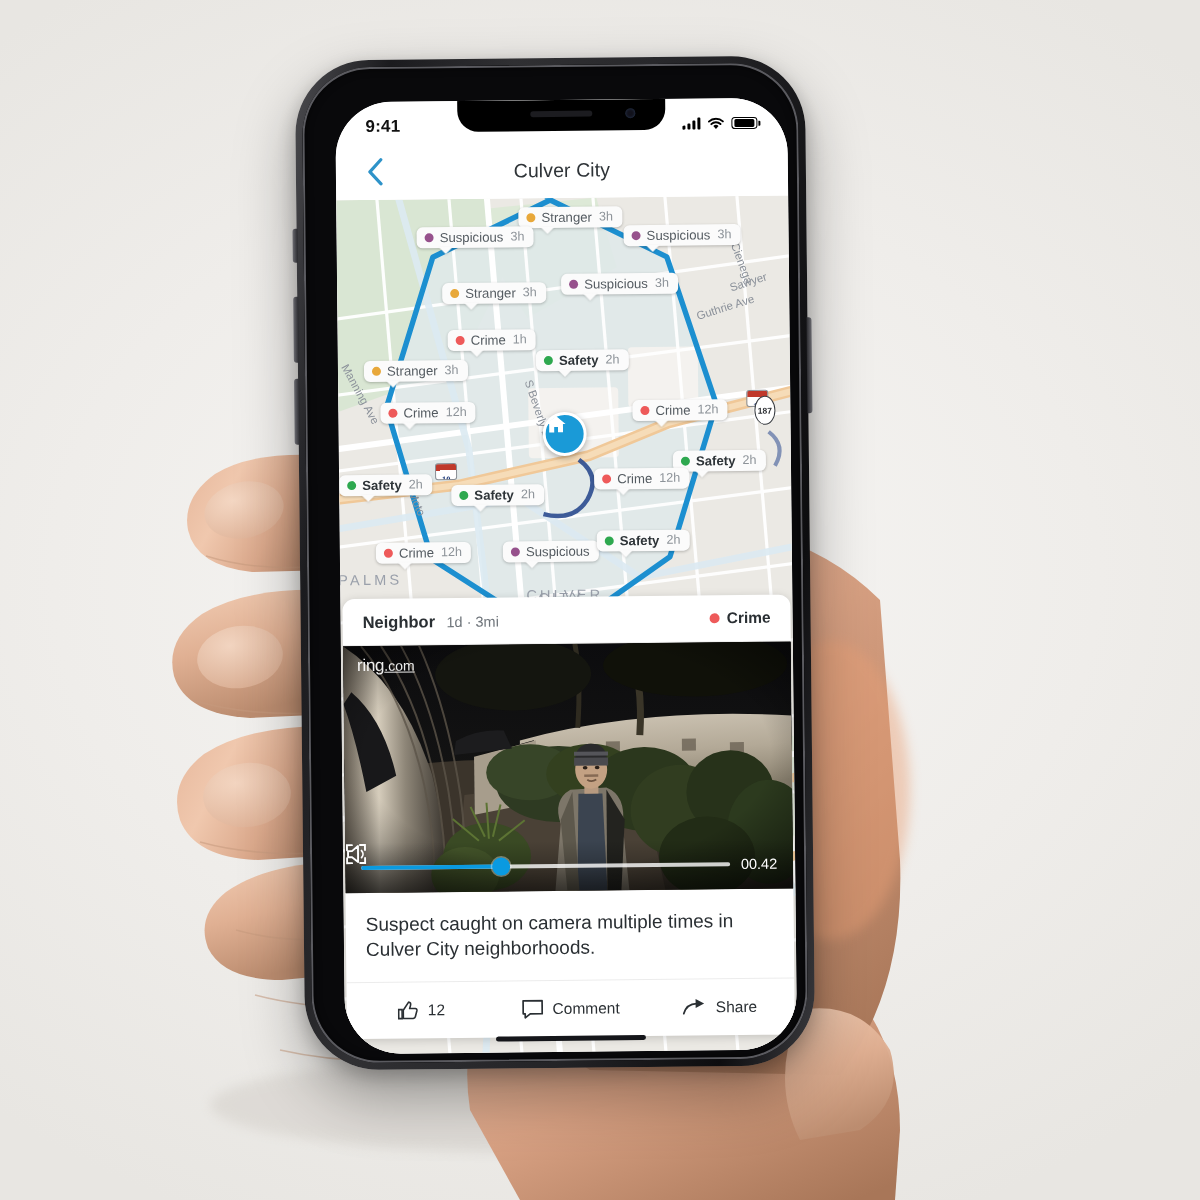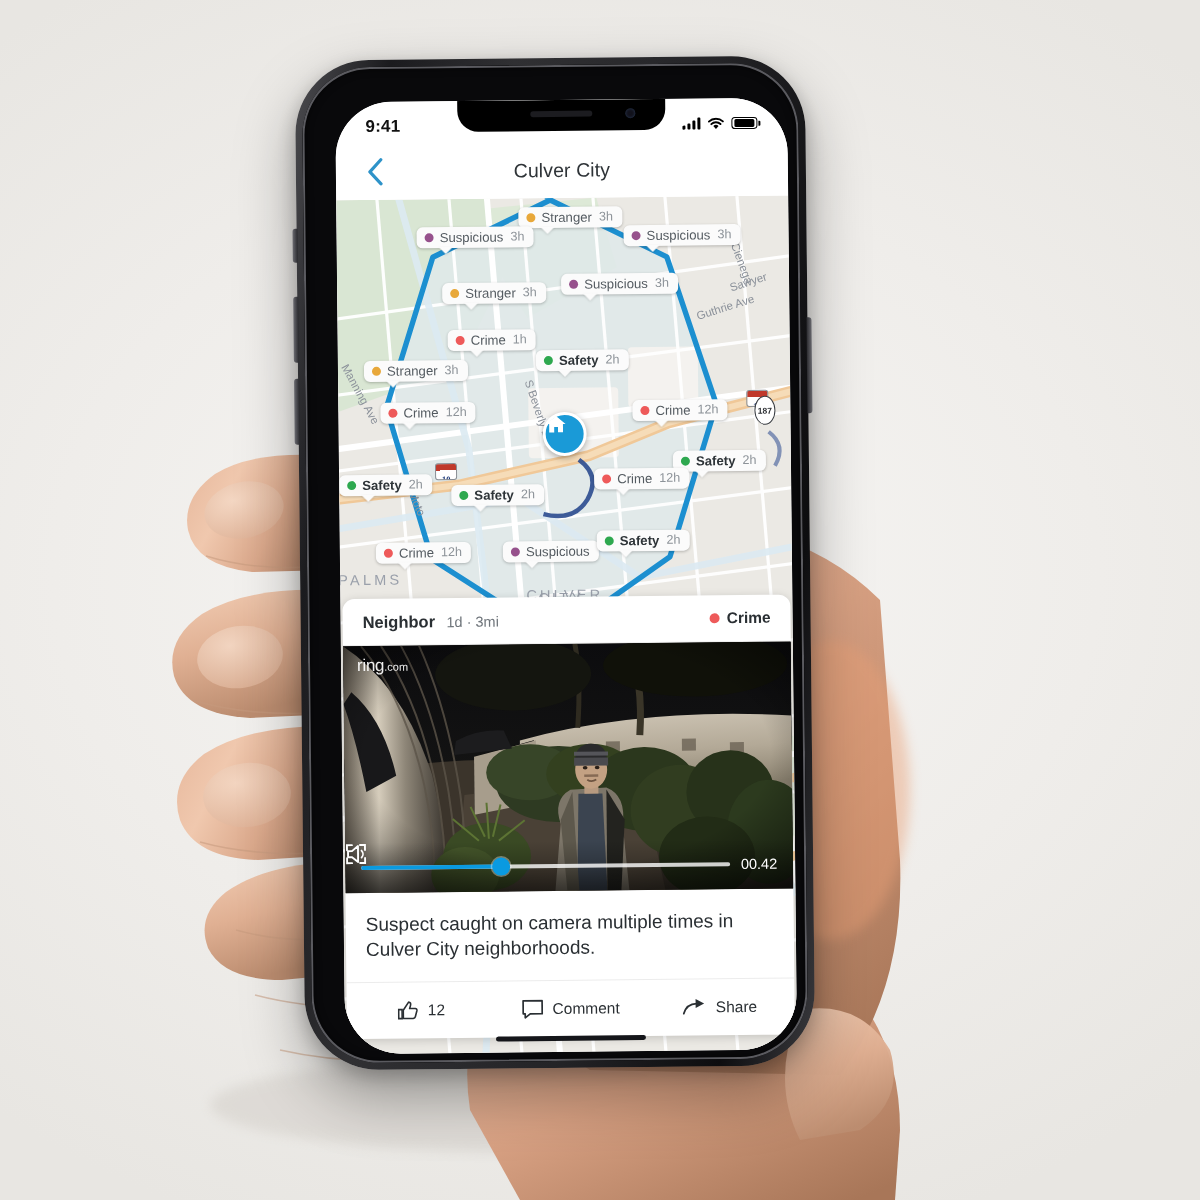--- a/index.html
+++ b/index.html
@@ -164,21 +164,21 @@
   }
   #post-author { font-size: 16.5px; font-weight: 700; color: #2a2f33; }
   #post-meta { font-size: 14.5px; color: #6f757b; margin-left: 7px; font-weight: 400; }
   #post-cat { display: flex; align-items: center; gap: 7px; font-size: 15.5px; font-weight: 700; color: #2a2f33; }
   #post-cat .dot { width: 10px; height: 10px; border-radius: 50%; }
 
   #video { position: relative; width: 100%; height: 247px; overflow: hidden; background: #14120f; }
   #video svg { position:absolute; left:0; top:0; }
   #ring-wm { position: absolute; left: 14px; top: 10px; color: #fff; font-size: 17px;
              opacity: .93; letter-spacing: -.3px; }
-  #ring-wm .dotcom { font-size: 11px; letter-spacing: 0; }
+  #ring-wm .dotcom { font-size: 14px; letter-spacing: 0; text-decoration: underline; }
 
   #video-controls {
     position: absolute; left: 0; right: 0; bottom: 0; height: 50px;
     display: flex; align-items: center; gap: 11px; padding: 0 16px;
   }
   #progress-track { flex: 1; height: 3.6px; background: rgba(255,255,255,.8); border-radius: 2px; position: relative; }
   #progress-fill { position: absolute; left: 0; top: 0; bottom: 0; width: 38%; background: #0a9ae0; border-radius: 2px; }
   #progress-thumb { position: absolute; left: 38%; top: 50%; transform: translate(-50%,-50%);
                     width: 18px; height: 18px; border-radius: 50%; background: #0a9ae0;
                     box-shadow: 0 0 0 1.5px rgba(255,255,255,.35); cursor: pointer; }

